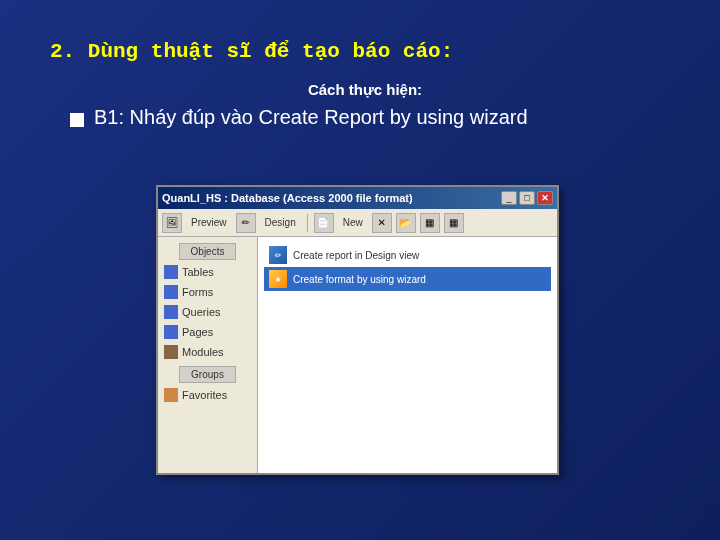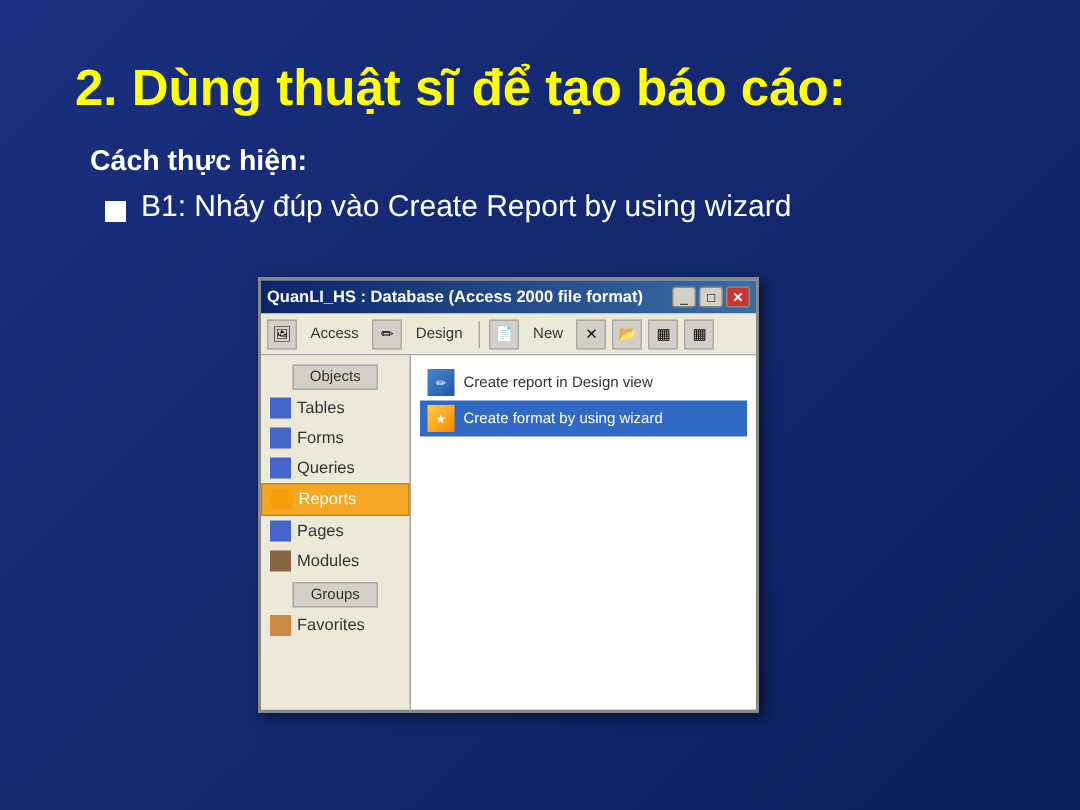--- a/index.html
+++ b/index.html
@@ -16,32 +16,33 @@
     .slide {
       width: 720px;
       height: 540px;
       background: linear-gradient(135deg, #1a3080 0%, #0d1f5c 100%);
       padding: 40px 50px;
       position: relative;
     }
 
     .title {
       color: #ffff00;
-      font-size: 34px;
+      font-size: 21px;
       font-weight: bold;
       margin-bottom: 18px;
-      font-family: Liberation Sans, sans-serif;
+      font-family: Liberation Mono, monospace;
     }
 
     .subtitle {
       color: #ffffff;
-      font-size: 19px;
+      font-size: 15px;
       font-weight: bold;
       margin-bottom: 8px;
       margin-left: 10px;
+      text-align: center;
     }
 
     .bullet-item {
       display: flex;
       align-items: center;
       color: #ffffff;
       font-size: 20px;
       margin-left: 20px;
       margin-bottom: 20px;
     }
@@ -51,23 +52,23 @@
       height: 14px;
       background: #ffffff;
       margin-right: 10px;
       margin-top: 4px;
       flex-shrink: 0;
     }
 
     
     .access-window {
       position: absolute;
-      left: 172px;
+      left: 156px;
       top: 185px;
-      width: 334px;
+      width: 403px;
       height: 290px;
       background: #ece9d8;
       border: 2px solid #888;
       box-shadow: 3px 3px 8px rgba(0,0,0,0.5);
     }
 
     .window-titlebar {
       background: linear-gradient(to right, #0a246a, #3a6ea5);
       height: 22px;
       display: flex;
@@ -267,21 +268,21 @@
       <span class="window-title-text">QuanLI_HS : Database (Access 2000 file format)</span>
       <div class="window-controls">
         <div class="win-btn win-btn-min">_</div>
         <div class="win-btn win-btn-max">□</div>
         <div class="win-btn win-btn-close">✕</div>
       </div>
     </div>
 
     <div class="toolbar">
       <div class="toolbar-icon">🖼</div>
-      <span class="toolbar-btn">Access</span>
+      <span class="toolbar-btn">Preview</span>
       <div class="toolbar-icon">✏</div>
       <span class="toolbar-btn">Design</span>
       <div class="toolbar-separator"></div>
       <div class="toolbar-icon">📄</div>
       <span class="toolbar-btn">New</span>
       <div class="toolbar-icon">✕</div>
       <div class="toolbar-icon">📂</div>
       <div class="toolbar-icon">▦</div>
       <div class="toolbar-icon">▦</div>
     </div>
@@ -296,24 +297,20 @@
           <span>Tables</span>
         </div>
         <div class="sidebar-item">
           <div class="sidebar-icon icon-forms"></div>
           <span>Forms</span>
         </div>
         <div class="sidebar-item">
           <div class="sidebar-icon icon-queries"></div>
           <span>Queries</span>
         </div>
-        <div class="sidebar-item active">
-          <div class="sidebar-icon icon-reports"></div>
-          <span>Reports</span>
-        </div>
         <div class="sidebar-item">
           <div class="sidebar-icon icon-pages"></div>
           <span>Pages</span>
         </div>
         <div class="sidebar-item">
           <div class="sidebar-icon icon-modules"></div>
           <span>Modules</span>
         </div>
 
         <div class="sidebar-section-label groups-section">Groups</div>

